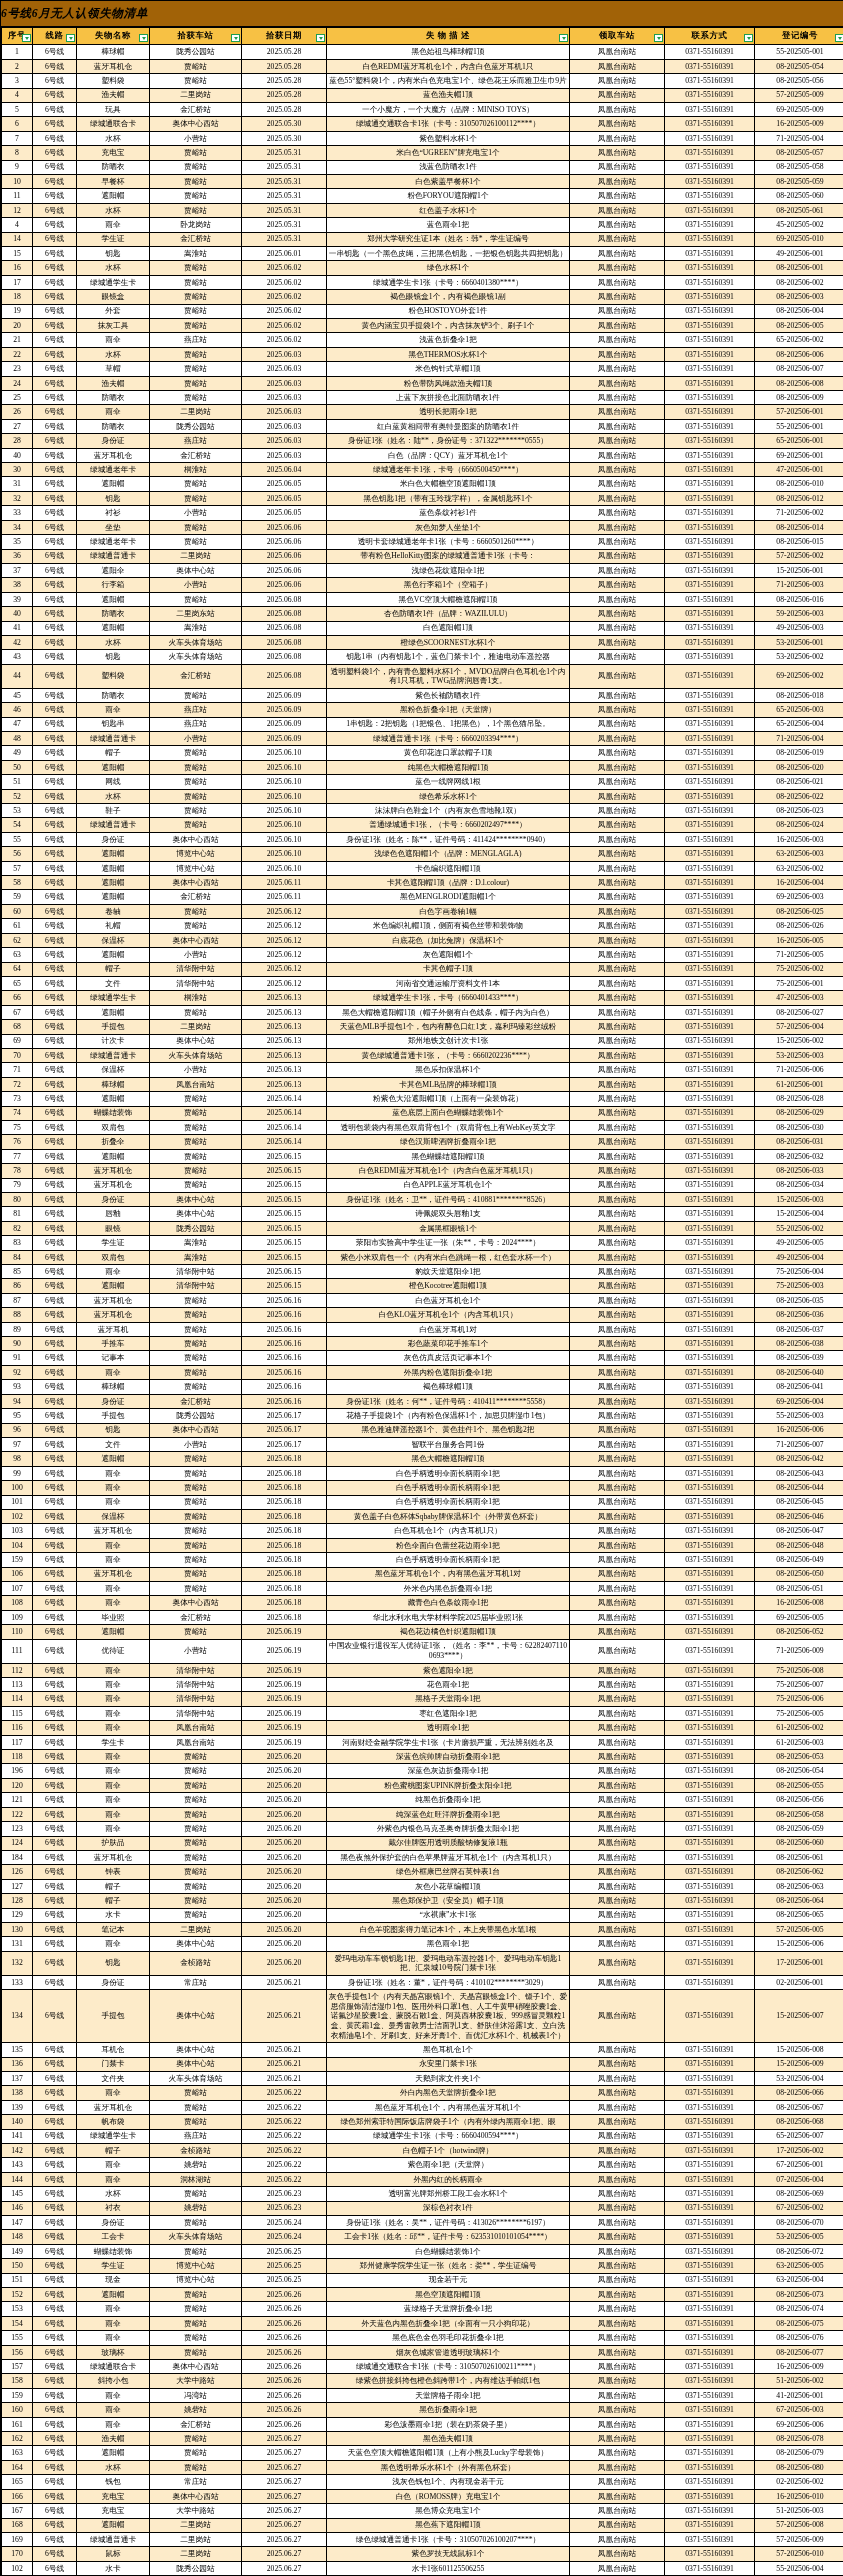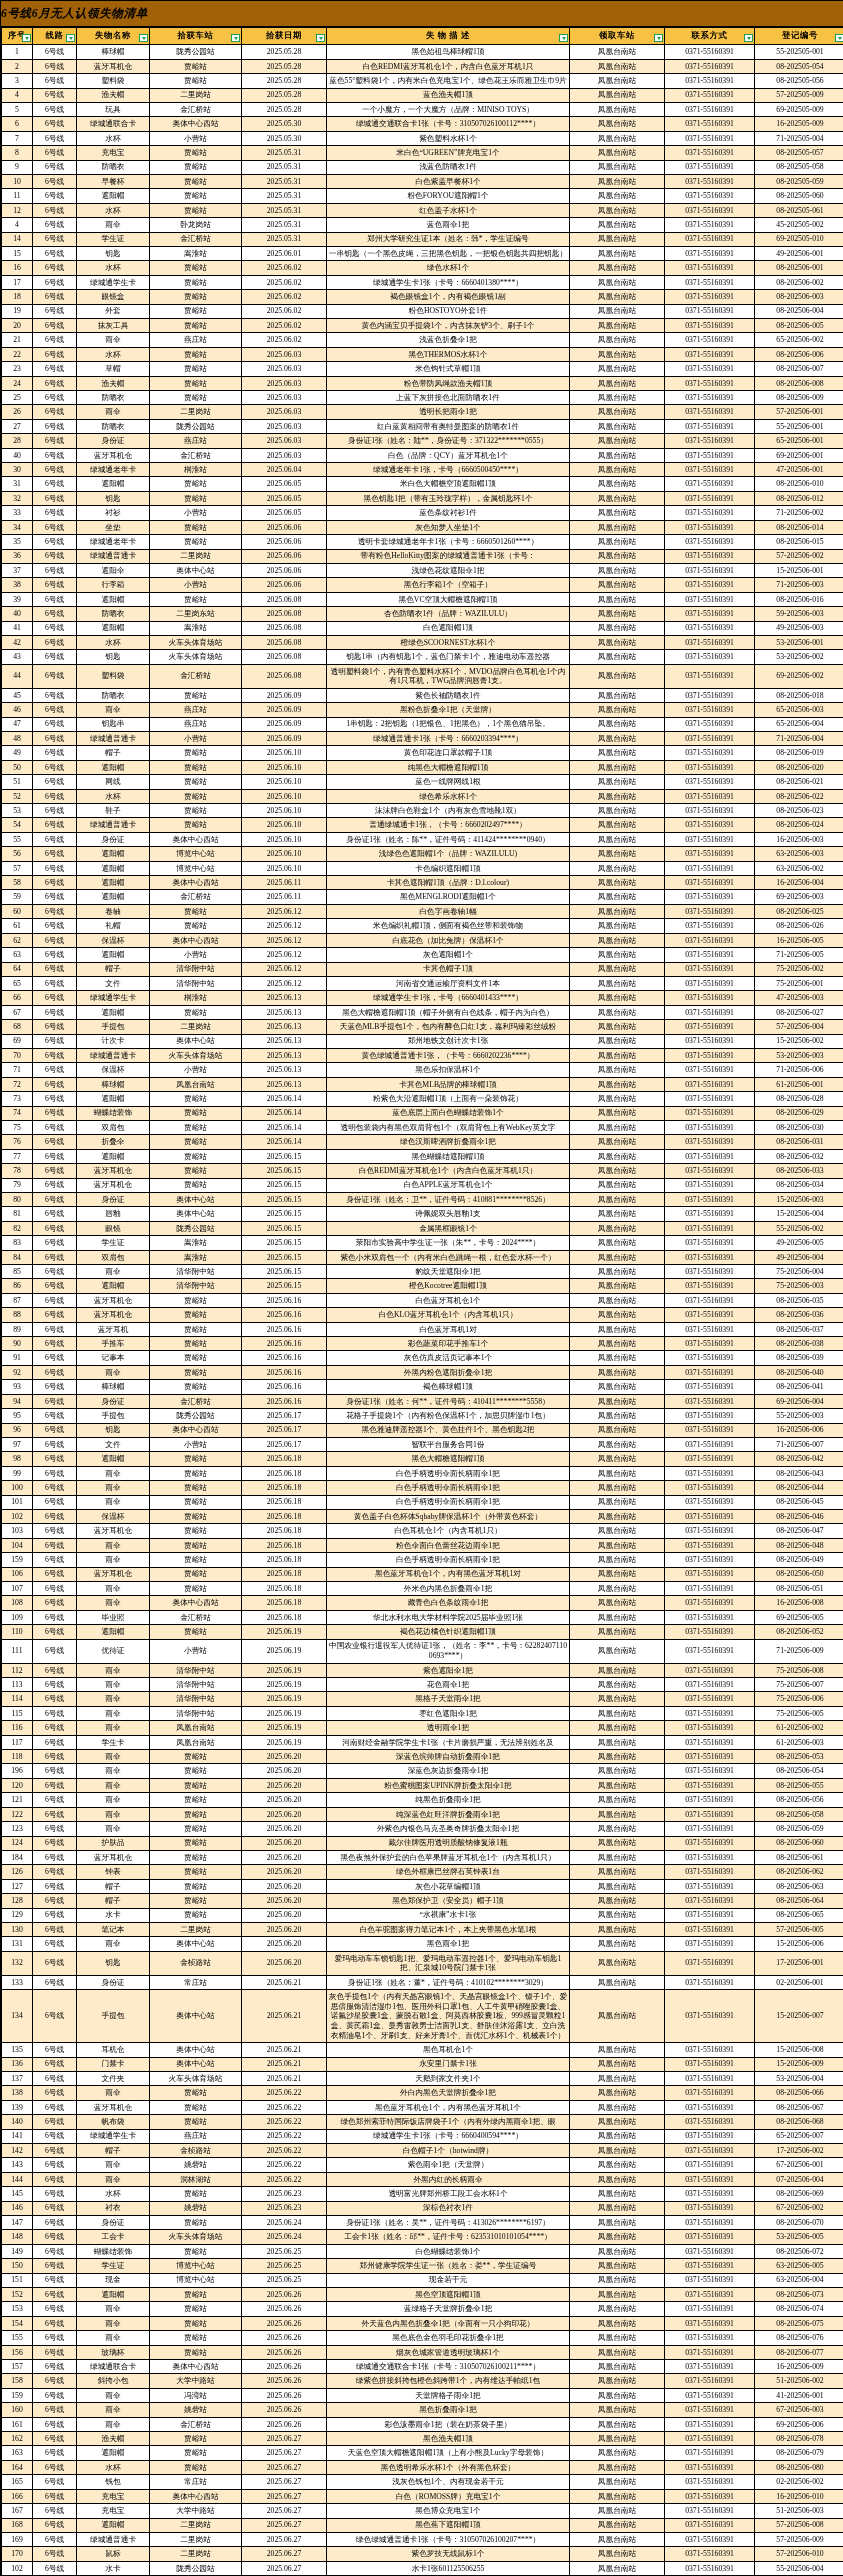--- a/index.html
+++ b/index.html
@@ -695,21 +695,21 @@
           <td>凤凰台南站</td>
           <td>0371-55160391</td>
           <td>16-202506-003</td>
         </tr>
         <tr class="alt">
           <td>56</td>
           <td>6号线</td>
           <td>遮阳帽</td>
           <td>博览中心站</td>
           <td>2025.06.10</td>
-          <td>浅绿色色遮阳帽1个（品牌：WAZILULU)</td>
+          <td>浅绿色色遮阳帽1个（品牌：MENGLAGLA)</td>
           <td>凤凰台南站</td>
           <td>0371-55160391</td>
           <td>63-202506-003</td>
         </tr>
         <tr>
           <td>57</td>
           <td>6号线</td>
           <td>遮阳帽</td>
           <td>博览中心站</td>
           <td>2025.06.10</td>

